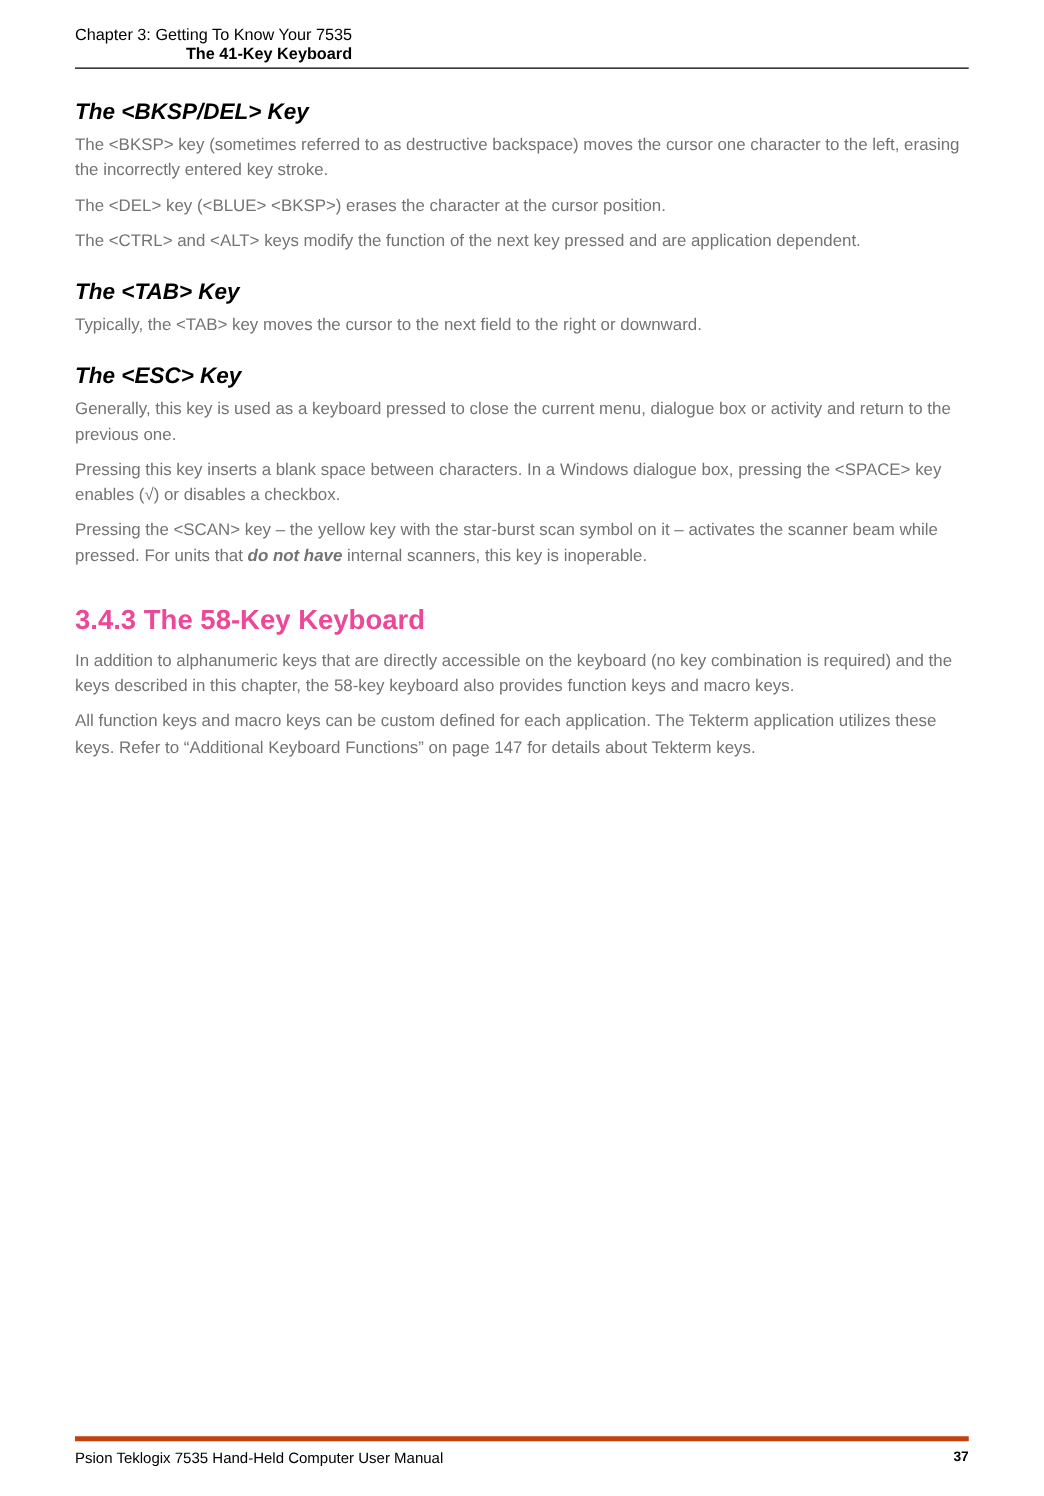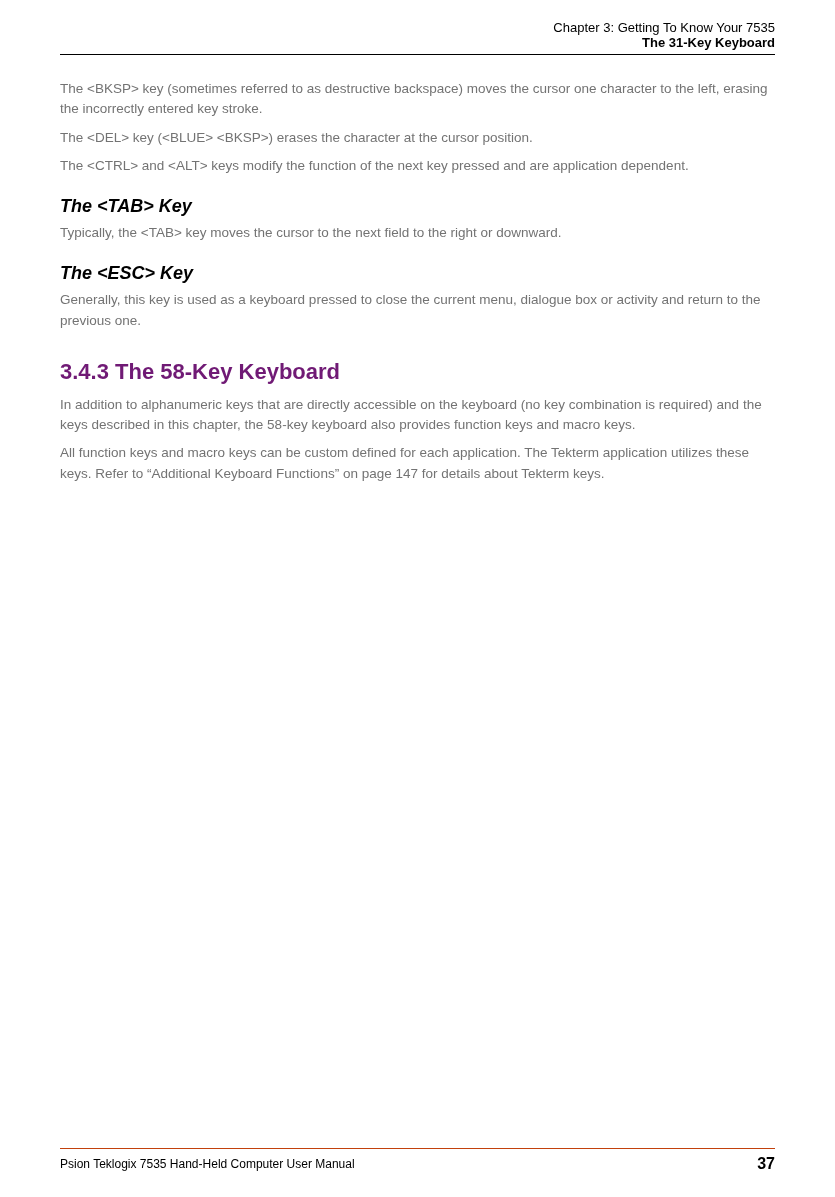--- a/index.html
+++ b/index.html
@@ -20,21 +20,21 @@
 
     .page {
       width: 835px;
       min-height: 1197px;
       padding: 20px 60px 60px 60px;
       position: relative;
     }
 
     .header {
       display: flex;
-      justify-content: flex-end;
+      justify-content: flex-start;
       align-items: flex-end;
       padding-bottom: 4px;
       border-bottom: 1px solid #000;
       margin-bottom: 24px;
     }
 
     .header-text {
       text-align: right;
     }
 
@@ -68,88 +68,91 @@
       margin-bottom: 8px;
       color: #737373;
     }
 
     .section-341-heading {
       font-family: Arial, sans-serif;
       font-size: 22px;
       font-weight: bold;
       margin-top: 28px;
       margin-bottom: 10px;
-      color: #701a75;
+      color: #ec4899;
     }
 
     .footer {
       position: absolute;
       bottom: 24px;
       left: 60px;
       right: 60px;
       display: flex;
       justify-content: space-between;
       align-items: center;
-      border-top: 1px solid #c2410c;
+      border-top: 4px solid #c2410c;
       padding-top: 6px;
     }
 
     .footer-text {
       font-family: Arial, sans-serif;
       font-size: 12px;
       color: #000;
     }
 
     .footer-page {
       font-family: Arial, sans-serif;
-      font-size: 16px;
+      font-size: 11px;
       font-weight: bold;
       color: #000;
     }
 
     .bold-italic {
       font-weight: bold;
       font-style: italic;
     }
   </style>
 </head>
 <body>
 
 <div class="page">
 
   <div class="header">
     <div class="header-text">
       <div class="header-line1">Chapter  3:  Getting To Know Your 7535</div>
-      <div class="header-line2">The 31-Key Keyboard</div>
+      <div class="header-line2">The 41-Key Keyboard</div>
     </div>
   </div>
 
   <div>
+    <div class="section-heading">The  &lt;BKSP/DEL&gt;  Key</div>
     <p class="body-text">The &lt;BKSP&gt; key (sometimes referred to as destructive backspace) moves the cursor one character to the left, erasing the incorrectly entered key stroke.</p>
     <p class="body-text">The &lt;DEL&gt; key (&lt;BLUE&gt; &lt;BKSP&gt;) erases the character at the cursor position.</p>
   </div>
 
   <div>
     <p class="body-text">The &lt;CTRL&gt; and &lt;ALT&gt; keys modify the function of the next key pressed and are application dependent.</p>
   </div>
 
   <div>
     <div class="section-heading">The  &lt;TAB&gt;  Key</div>
     <p class="body-text">Typically, the &lt;TAB&gt; key moves the cursor to the next field to the right or downward.</p>
   </div>
 
   <div>
     <div class="section-heading">The  &lt;ESC&gt;  Key</div>
     <p class="body-text">Generally, this key is used as a keyboard pressed to close the current menu, dialogue box or activity and return to the previous one.</p>
   </div>
 
   <div>
+    <p class="body-text">Pressing this key inserts a blank space between characters. In a Windows dialogue box, pressing the &lt;SPACE&gt; key enables (√) or disables a checkbox.</p>
   </div>
 
   <div>
+    <p class="body-text">Pressing the &lt;SCAN&gt; key – the yellow key with the star-burst scan symbol on it – activates the scanner beam while pressed. For units that <span class="bold-italic">do not have</span> internal scanners, this key is inoperable.</p>
   </div>
 
   <div>
     <div class="section-341-heading">3.4.3   The  58-Key  Keyboard</div>
     <p class="body-text">In addition to alphanumeric keys that are directly accessible on the keyboard (no key combination is required) and the keys described in this chapter, the 58-key keyboard also provides function keys and macro keys.</p>
     <p class="body-text">All function keys and macro keys can be custom defined for each application. The Tekterm application utilizes these keys. Refer to “Additional Keyboard Functions” on page 147 for details about Tekterm keys.</p>
   </div>
 
   <div class="footer">
     <span class="footer-text">Psion Teklogix 7535 Hand-Held Computer User Manual</span>

